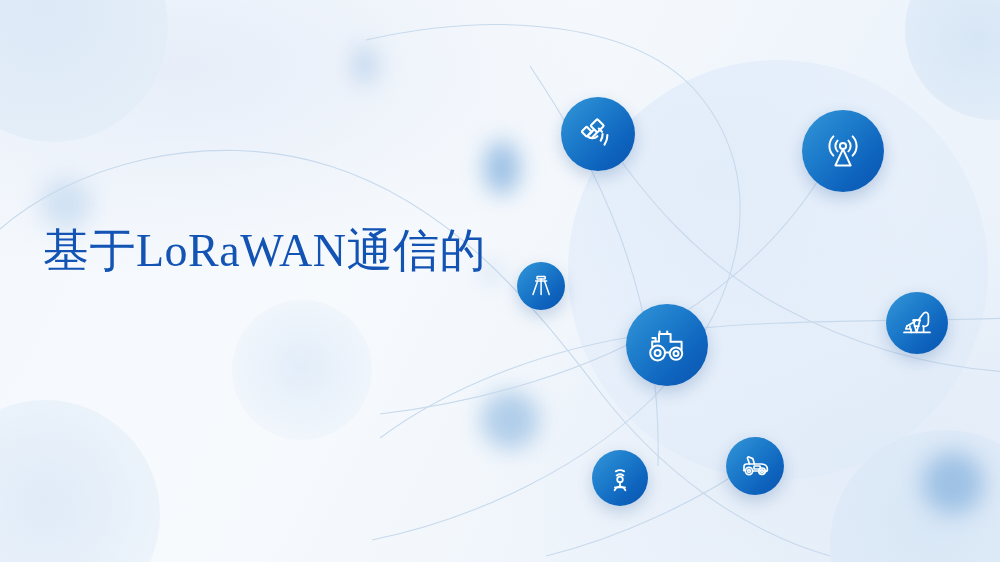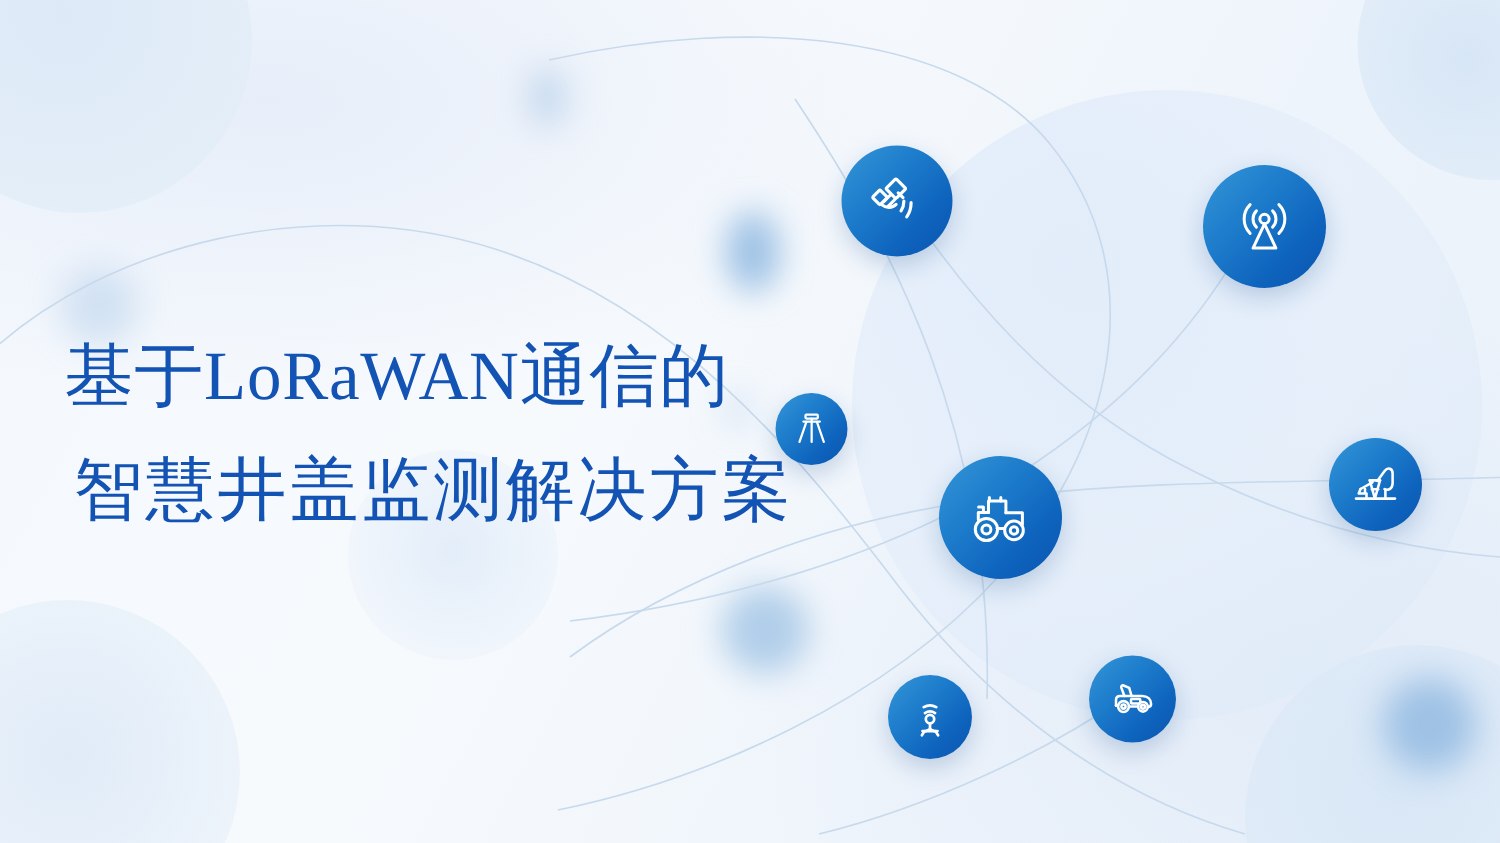--- a/index.html
+++ b/index.html
@@ -256,16 +256,15 @@
         <circle cx="24.0" cy="22.2" r="1.3"></circle>
         <path d="M14.6 22.0 L20.8 22.0"></path>
         <rect x="16.0" y="17.0" width="6.2" height="3.0" rx="0.6"></rect>
         <path d="M11.6 15.0 L16.4 15.0"></path>
       </svg>
     </span>
   </div>
 
   <div class="title-block">
     <div class="title-line title-line-1">基于LoRaWAN通信的</div>
-    <div class="title-line title-line-2">智慧井盖监测解决方案</div>
   </div>
 
 </div>
 
 </body></html>

